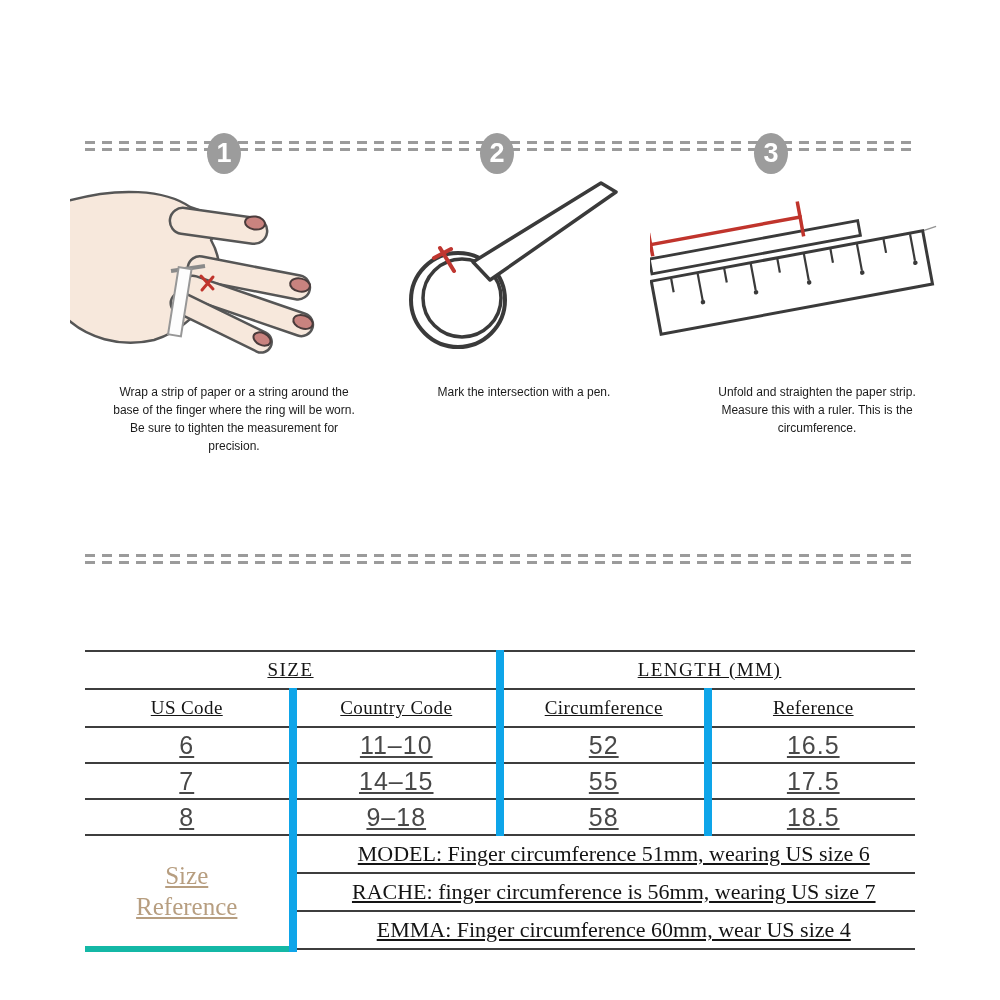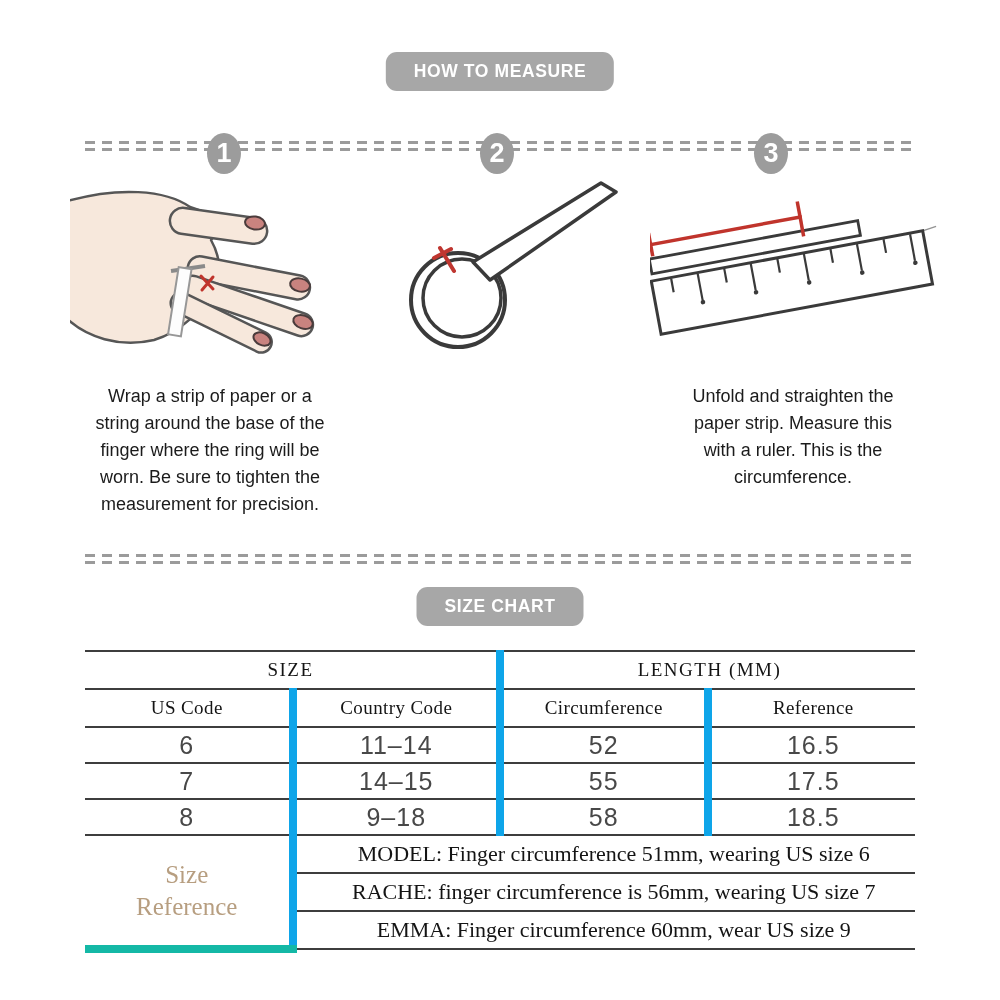--- a/index.html
+++ b/index.html
@@ -45,35 +45,37 @@
 
   
   .illus { position:absolute; }
   .illus-hand  { left:70px;  top:180px; width:290px; height:195px; }
   .illus-loop  { left:395px; top:170px; width:235px; height:200px; }
   .illus-ruler { left:650px; top:200px; width:300px; height:160px; }
 
   
   .step-text {
     position:absolute; top:383px; text-align:center;
-    font-size:18px; line-height:1.5; color:#1b1b1b;
+    font-size:12px; line-height:1.5; color:#1b1b1b;
     font-family:"Liberation Sans", sans-serif;
+    margin-left:24px;
   }
   .st-1 { left:84px;  width:252px; }
   .st-2 { left:370px; width:260px; }
   .st-3 { left:684px; width:218px; }
 
   
   .size-table-wrap { position:absolute; left:85px; top:650px; width:830px; }
   table.size-table {
     border-collapse:collapse; width:830px; table-layout:fixed;
   }
   table.size-table td {
     text-align:center; vertical-align:middle;
     border-top:2px solid #3e3e3e;
+    text-decoration:underline;
   }
   tr.last td { border-bottom:2px solid #3e3e3e; }
   td.vl { border-left:8px solid #0ea5e9; }
   td.ghead {
     font-family:"Liberation Serif", serif; font-size:19px;
     color:#141414; letter-spacing:1.5px; height:38px;
   }
   td.chead {
     font-family:"Liberation Serif", serif; font-size:19px;
     color:#141414; letter-spacing:0.4px; height:38px;
@@ -82,29 +84,28 @@
     font-family:"Liberation Sans", sans-serif; font-size:25px;
     color:#484848; letter-spacing:1px; height:36px; font-weight:normal;
   }
   td.note {
     font-family:"Liberation Serif", serif; font-size:22px;
     color:#141414; text-align:left; padding-left:16px; height:38px;
   }
   td.ref-label {
     font-family:"Liberation Serif", serif; font-size:25px;
     color:#b79e80; line-height:1.25; padding:0 42px;
-    border-bottom:8px solid #14b8a6;
+    border-bottom:6px solid #14b8a6;
   }
 </style>
 </head>
 <body>
 
 <div class="canvas">
 
-  <div class="badge badge-1">HOW TO MEASURE</div>
 
   <div class="divider divider-1">
     <div class="dashbar d1"></div>
     <div class="dashbar d2"></div>
     <div class="step-circle sc-1">1</div>
     <div class="step-circle sc-2">2</div>
     <div class="step-circle sc-3">3</div>
   </div>
 
   <div class="illus illus-hand">
@@ -173,28 +174,28 @@
         <g stroke="#c0342c" stroke-width="3.5" stroke-linecap="square">
           <line x1="16" y1="44" x2="168" y2="44"></line>
           <line x1="16" y1="34" x2="16" y2="54"></line>
           <line x1="168" y1="30" x2="168" y2="62"></line>
         </g>
       </g>
     </svg>
   </div>
 
   <div class="step-text st-1">Wrap a strip of paper or a string around the base of the finger where the ring will be worn. Be sure to tighten the measurement for precision.</div>
+  <div class="step-text st-2">Mark the intersection with a pen.</div>
   <div class="step-text st-3">Unfold and straighten the paper strip. Measure this with a ruler. This is the circumference.</div>
 
   <div class="divider divider-2">
     <div class="dashbar d1"></div>
     <div class="dashbar d2"></div>
   </div>
 
-  <div class="badge badge-2">SIZE CHART</div>
 
   <div class="size-table-wrap">
     <table class="size-table">
       <colgroup>
           <col style="width:25%">
           <col style="width:25%">
           <col style="width:25%">
           <col style="width:25%">
         </colgroup>
       <tbody>
@@ -203,21 +204,21 @@
           <td class="ghead vl" colspan="2">LENGTH (MM)</td>
         </tr>
         <tr style="height:38px">
           <td class="chead">US Code</td>
           <td class="chead vl">Country Code</td>
           <td class="chead vl">Circumference</td>
           <td class="chead vl">Reference</td>
         </tr>
         <tr style="height:36px">
           <td class="num">6</td>
-          <td class="num vl">11–14</td>
+          <td class="num vl">11–10</td>
           <td class="num vl">52</td>
           <td class="num vl">16.5</td>
         </tr>
         <tr style="height:36px">
           <td class="num">7</td>
           <td class="num vl">14–15</td>
           <td class="num vl">55</td>
           <td class="num vl">17.5</td>
         </tr>
         <tr style="height:36px">
@@ -227,19 +228,19 @@
           <td class="num vl">18.5</td>
         </tr>
         <tr style="height:38px">
           <td class="ref-label" rowspan="3">Size Reference</td>
           <td class="note vl" colspan="3">MODEL: Finger circumference 51mm, wearing US size 6</td>
         </tr>
         <tr style="height:38px">
           <td class="note vl" colspan="3">RACHE: finger circumference is 56mm, wearing US size 7</td>
         </tr>
         <tr style="height:38px" class="last">
-          <td class="note vl" colspan="3">EMMA: Finger circumference 60mm, wear US size 9</td>
+          <td class="note vl" colspan="3">EMMA: Finger circumference 60mm, wear US size 4</td>
         </tr>
       </tbody>
     </table>
   </div>
 
 </div>
 
 </body></html>

